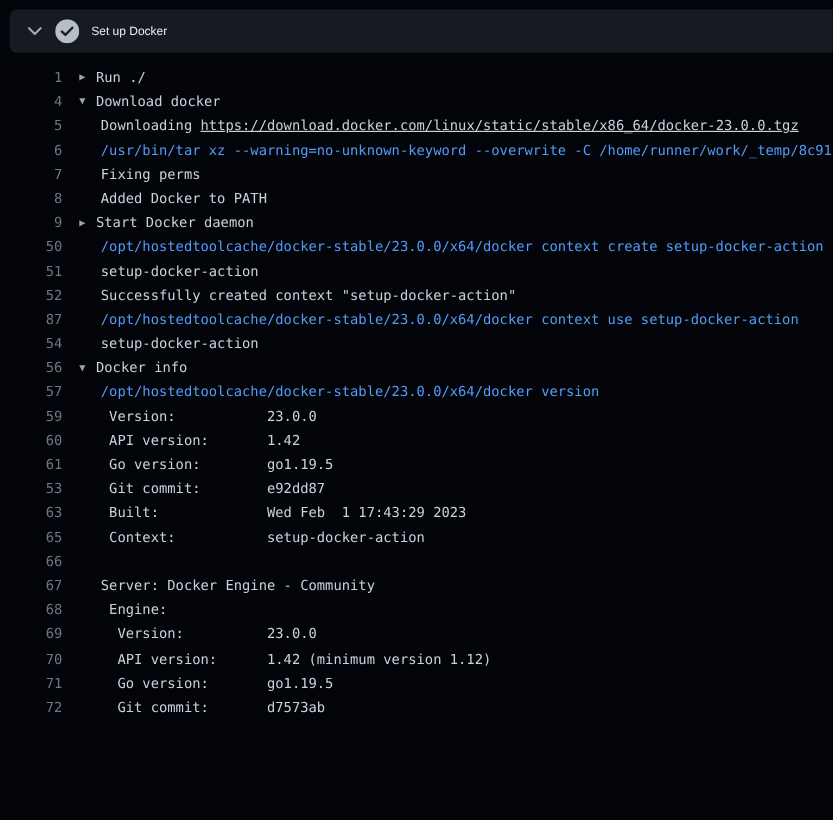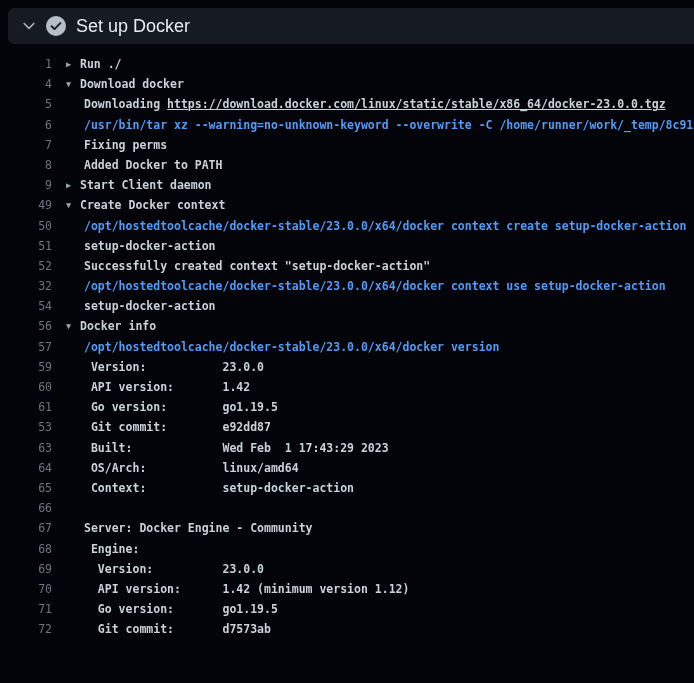--- a/index.html
+++ b/index.html
@@ -16,42 +16,42 @@
     display: flex;
     align-items: center;
     padding-left: 13px;
     cursor: pointer;
   }
   .chev { width:16px; height:16px; flex:0 0 16px; }
   .status { width:20px; height:20px; flex:0 0 20px; margin-left:9px; }
   .step-title {
     margin-left: 10px;
     color: var(--title, #e6edf3);
-    font-size: 18px;
+    font-size: 10px;
     font-weight: 400;
   }
   .log {
     padding-top: 10px;
     font-family: "DejaVu Sans Mono", monospace;
     font-size: 11.5px;
     color: var(--text, #c9d1d9);
   }
   .row {
     height: 20.2px;
     line-height: 20.2px;
     display: flex;
     white-space: pre;
   }
   .gutter {
     flex: 0 0 52px;
     text-align: right;
     color: var(--num, #6e7681);
     cursor: pointer;
   }
-  .content { margin-left: 14px; padding-left: 18px; font-weight: bold; }
+  .content { margin-left: 14px; padding-left: 18px; }
   .content.group { padding-left: 0; cursor: pointer; }
   .arrow {
     display: inline-block;
     width: 14px;
     font-size: 8.5px;
     color: #9aa4af;
     vertical-align: 1px;
   }
   .cmd { color: var(--blue, #539bf5); }
   .link { text-decoration: underline; cursor: pointer; }
@@ -70,35 +70,33 @@
   <span class="step-title">Set up Docker</span>
 </div>
 
 <div class="log">
     <div class="row"><span class="gutter">1</span><span class="content group"><span class="arrow">▶</span><span class="text">Run ./</span></span></div>
     <div class="row"><span class="gutter">4</span><span class="content group"><span class="arrow">▼</span><span class="text">Download docker</span></span></div>
     <div class="row"><span class="gutter">5</span><span class="content"><span class="text">Downloading <span class="link">https://download.docker.com/linux/static/stable/x86_64/docker-23.0.0.tgz</span></span></span></div>
     <div class="row"><span class="gutter">6</span><span class="content"><span class="text cmd">/usr/bin/tar xz --warning=no-unknown-keyword --overwrite -C /home/runner/work/_temp/8c91</span></span></div>
     <div class="row"><span class="gutter">7</span><span class="content"><span class="text">Fixing perms</span></span></div>
     <div class="row"><span class="gutter">8</span><span class="content"><span class="text">Added Docker to PATH</span></span></div>
-    <div class="row"><span class="gutter">9</span><span class="content group"><span class="arrow">▶</span><span class="text">Start Client daemon</span></span></div>
-    <div class="row"><span class="gutter">49</span><span class="content group"><span class="arrow">▼</span><span class="text">Create Docker context</span></span></div>
+    <div class="row"><span class="gutter">9</span><span class="content group"><span class="arrow">▶</span><span class="text">Start Docker daemon</span></span></div>
     <div class="row"><span class="gutter">50</span><span class="content"><span class="text cmd">/opt/hostedtoolcache/docker-stable/23.0.0/x64/docker context create setup-docker-action</span></span></div>
     <div class="row"><span class="gutter">51</span><span class="content"><span class="text">setup-docker-action</span></span></div>
     <div class="row"><span class="gutter">52</span><span class="content"><span class="text">Successfully created context "setup-docker-action"</span></span></div>
-    <div class="row"><span class="gutter">32</span><span class="content"><span class="text cmd">/opt/hostedtoolcache/docker-stable/23.0.0/x64/docker context use setup-docker-action</span></span></div>
+    <div class="row"><span class="gutter">87</span><span class="content"><span class="text cmd">/opt/hostedtoolcache/docker-stable/23.0.0/x64/docker context use setup-docker-action</span></span></div>
     <div class="row"><span class="gutter">54</span><span class="content"><span class="text">setup-docker-action</span></span></div>
     <div class="row"><span class="gutter">56</span><span class="content group"><span class="arrow">▼</span><span class="text">Docker info</span></span></div>
     <div class="row"><span class="gutter">57</span><span class="content"><span class="text cmd">/opt/hostedtoolcache/docker-stable/23.0.0/x64/docker version</span></span></div>
     <div class="row"><span class="gutter">59</span><span class="content"><span class="text"> Version:           23.0.0</span></span></div>
     <div class="row"><span class="gutter">60</span><span class="content"><span class="text"> API version:       1.42</span></span></div>
     <div class="row"><span class="gutter">61</span><span class="content"><span class="text"> Go version:        go1.19.5</span></span></div>
     <div class="row"><span class="gutter">53</span><span class="content"><span class="text"> Git commit:        e92dd87</span></span></div>
     <div class="row"><span class="gutter">63</span><span class="content"><span class="text"> Built:             Wed Feb  1 17:43:29 2023</span></span></div>
-    <div class="row"><span class="gutter">64</span><span class="content"><span class="text"> OS/Arch:           linux/amd64</span></span></div>
     <div class="row"><span class="gutter">65</span><span class="content"><span class="text"> Context:           setup-docker-action</span></span></div>
     <div class="row"><span class="gutter">66</span><span class="content"><span class="text"></span></span></div>
     <div class="row"><span class="gutter">67</span><span class="content"><span class="text">Server: Docker Engine - Community</span></span></div>
     <div class="row"><span class="gutter">68</span><span class="content"><span class="text"> Engine:</span></span></div>
     <div class="row"><span class="gutter">69</span><span class="content"><span class="text">  Version:          23.0.0</span></span></div>
     <div class="row"><span class="gutter">70</span><span class="content"><span class="text">  API version:      1.42 (minimum version 1.12)</span></span></div>
     <div class="row"><span class="gutter">71</span><span class="content"><span class="text">  Go version:       go1.19.5</span></span></div>
     <div class="row"><span class="gutter">72</span><span class="content"><span class="text">  Git commit:       d7573ab</span></span></div>
   </div>
 

